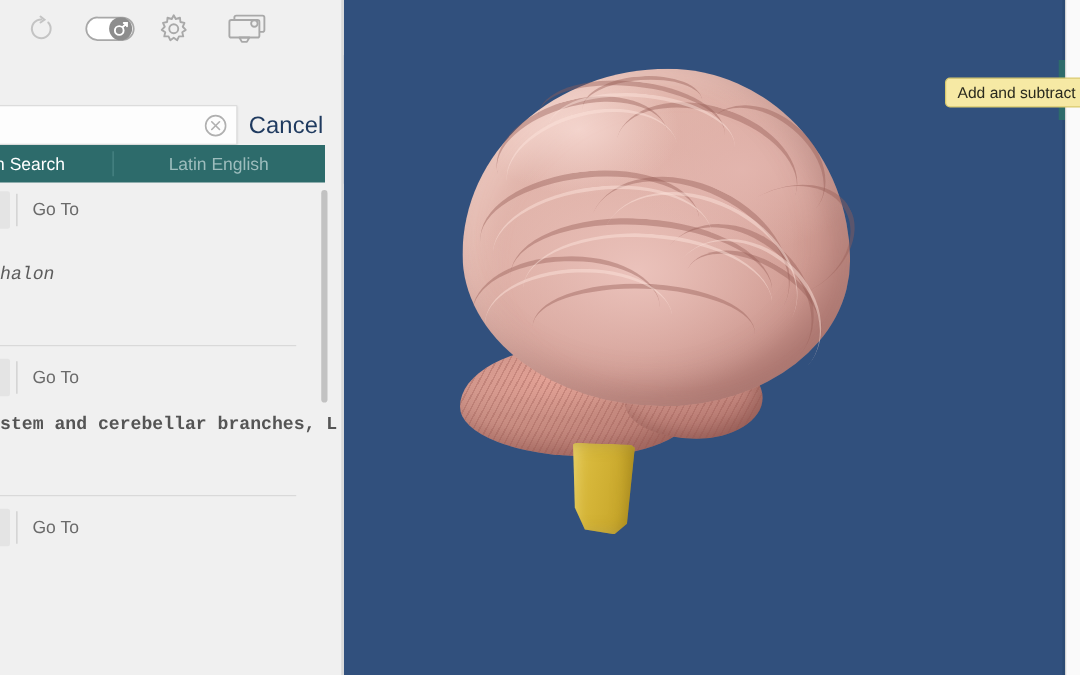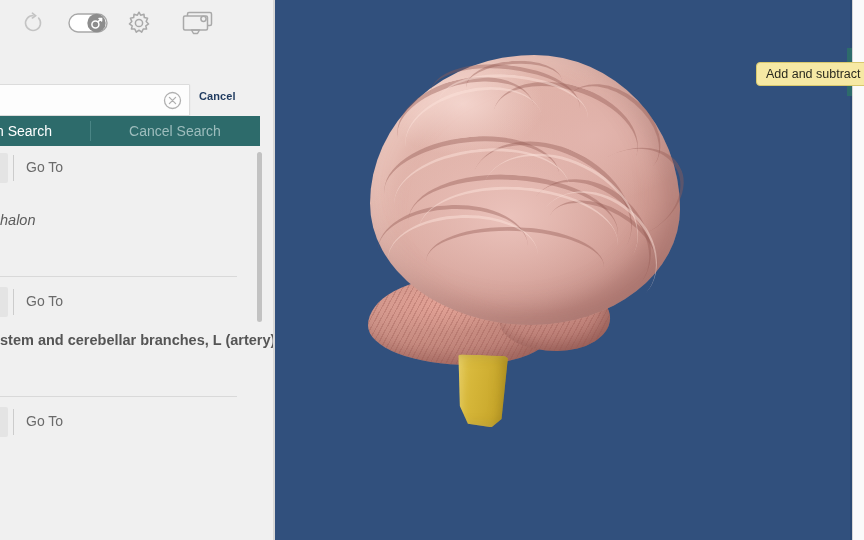--- a/index.html
+++ b/index.html
@@ -59,21 +59,21 @@
     font-size:14px; color:#4a4a4a;
     padding:0 8px 0 12px;
   }
   #clear-icon{
     width:26px; height:26px;
     display:flex; align-items:center; justify-content:center;
     margin-right:4px; cursor:pointer;
   }
   #cancel-btn{
     position:absolute; left:199px; top:6px;
-    font-size:11px; font-weight:bold;
+    font-size:19px; font-weight:normal;
     color:#1f3a5f; cursor:pointer;
     letter-spacing:0.1px;
   }
 
   
   #search-tabs{
     position:absolute; left:-80px; top:116px;
     width:340px; height:30px;
     background:#2d6b6b;
     display:flex;
@@ -110,21 +110,21 @@
     background:#e4e4e4; border-radius:2px;
   }
   .goto-sep{
     position:absolute; left:13px; top:8px;
     width:1px; height:26px; background:#cccccc;
   }
   .goto-label{
     position:absolute; left:26px; top:12px;
     font-size:14px; color:#6a6a6a; cursor:pointer;
   }
-  .result-body{ padding:0 0 0 0; }
+  .result-body{ padding:0 0 0 0;font-family:Liberation Mono, monospace; }
   .result-title{
     font-size:14.5px; color:#5c5c5c;
     line-height:18px;
     white-space:nowrap;
     padding-left:0;
   }
   .result-title.italic{ font-style:italic; }
   .result-title.bold{ font-weight:bold; color:#555555; }
   .result-sub{
     font-size:14px; color:#7a7a7a;
@@ -313,21 +313,21 @@
           <circle cx="9.5" cy="9.5" r="8"></circle>
           <path d="M6.4 6.4 L12.6 12.6 M12.6 6.4 L6.4 12.6" stroke-linecap="round"></path>
         </svg>
       </div>
     </div>
     <div id="cancel-btn">Cancel</div>
   </div>
 
   <div id="search-tabs">
     <div class="search-tab active">English Search</div>
-    <div class="search-tab inactive">Cancel Search</div>
+    <div class="search-tab inactive">Latin English</div>
   </div>
 
   <div id="results">
 
     <div class="result-item">
       <div class="result-head">
         <div class="result-thumb"></div>
         <div class="goto-sep"></div>
         <div class="goto-label">Go To</div>
       </div>

